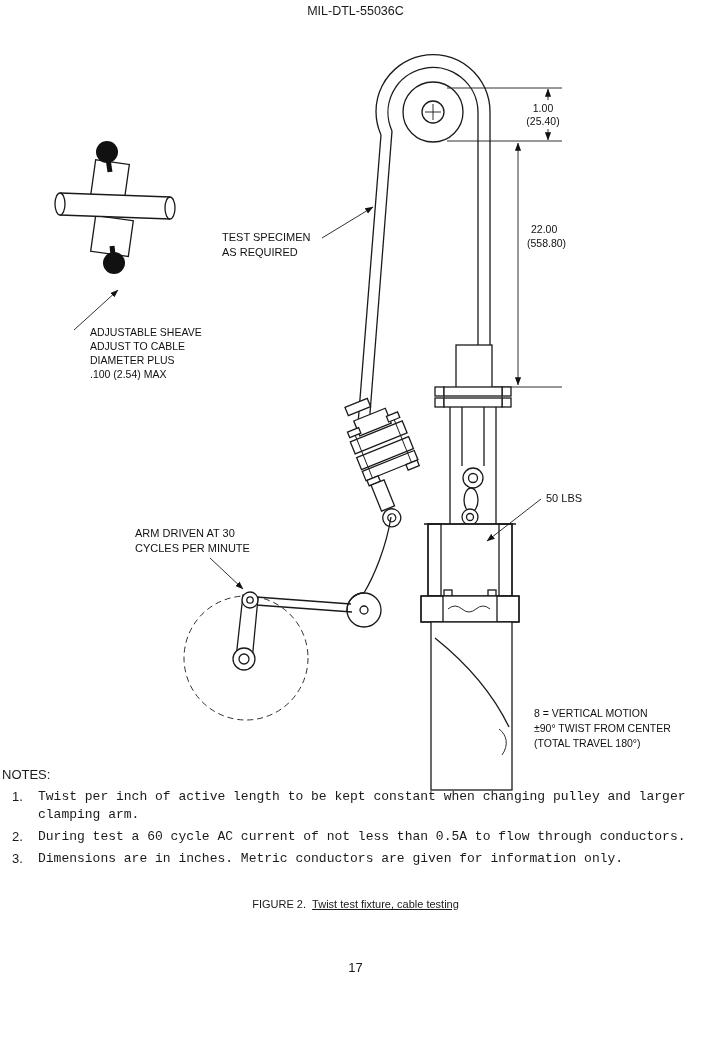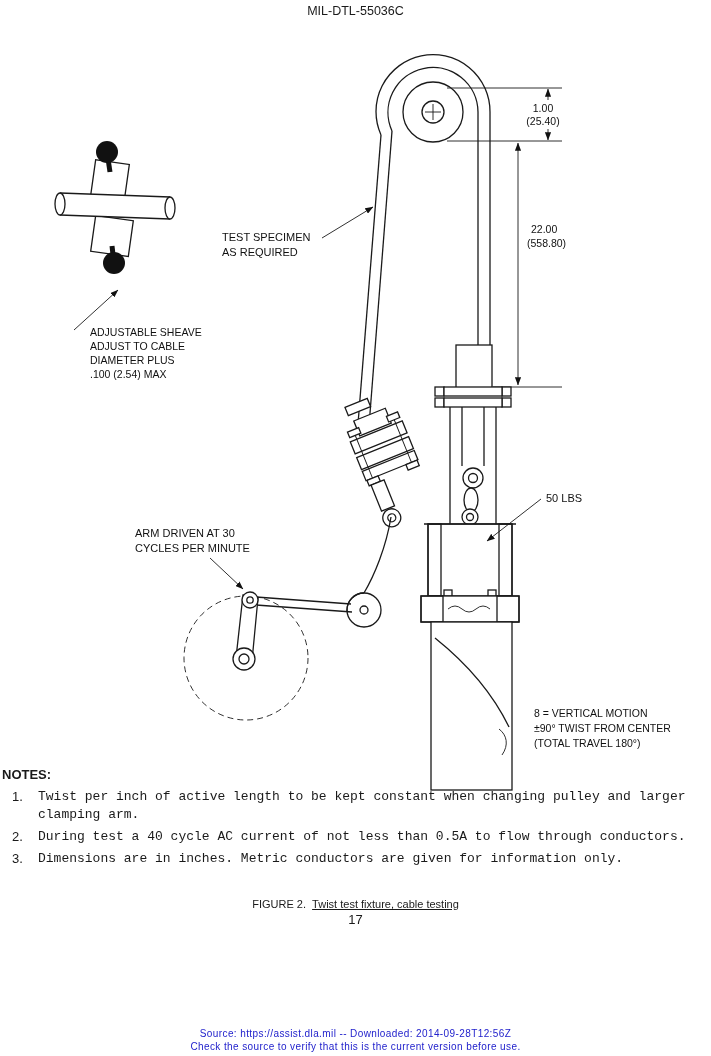--- a/index.html
+++ b/index.html
@@ -16,27 +16,27 @@
     position:absolute;top:4px;left:0;width:100%;
     text-align:center;font-size:12.5px;
   }
   svg.diagram{position:absolute;top:0;left:0;width:711px;height:1056px;}
   .ln{stroke:#1a1a1a;stroke-width:1.3;fill:none;}
   .thin{stroke-width:0.9;}
   .wht{fill:#ffffff;}
   .lbl{font-family:"Liberation Sans",sans-serif;font-size:10.5px;fill:#111;stroke:none;}
   .lbl2{font-family:"Liberation Sans",sans-serif;font-size:11px;fill:#111;stroke:none;}
   .notes{position:absolute;top:766px;left:0;right:8px;font-size:13px;line-height:18px;}
-  .notes-heading{margin-left:2px;font-weight:bold;}
+  .notes-heading{margin-left:2px;}
   .note-row{display:flex;margin-top:4px;}
   .note-num{width:26px;margin-left:12px;flex:none;}
   .note-text{flex:1;font-family:Liberation Mono, monospace;}
   .caption{position:absolute;top:858px;left:0;width:100%;text-align:center;font-size:11px;margin-top:40px;}
   .caption .u{text-decoration:underline;}
-  .pageno{position:absolute;top:912px;left:0;width:100%;text-align:center;font-size:13px;}
+  .pageno{position:absolute;top:960px;left:0;width:100%;text-align:center;font-size:13px;}
   .footer{
     position:absolute;bottom:3px;left:0;width:100%;
     text-align:center;font-size:10px;line-height:13px;
     letter-spacing:0.4px;color:#2222cc;
   }
 </style>
 </head>
 <body>
 
 <div class="page">
@@ -208,32 +208,28 @@
   </svg>
 
   <div class="notes">
     <div class="notes-heading">NOTES:</div>
     <div class="note-row">
       <span class="note-num">1.</span>
       <span class="note-text">Twist per inch of active length to be kept constant when changing pulley and larger clamping arm.</span>
     </div>
     <div class="note-row">
       <span class="note-num">2.</span>
-      <span class="note-text">During test a 40 cycle AC current of not less than 0.5A to flow through conductors.</span>
+      <span class="note-text">During test a 60 cycle AC current of not less than 0.5A to flow through conductors.</span>
     </div>
     <div class="note-row">
       <span class="note-num">3.</span>
       <span class="note-text">Dimensions are in inches.  Metric conductors are given for information only.</span>
     </div>
   </div>
 
   <div class="caption">
     <span>FIGURE 2.</span>&nbsp;&nbsp;<span class="u">Twist test fixture, cable testing</span>
   </div>
 
   <div class="pageno">17</div>
 
-  <div class="footer">
-    <div>Source: https://assist.dla.mil -- Downloaded: 2014-09-28T12:56Z</div>
-    <div>Check the source to verify that this is the current version before use.</div>
-  </div>
 
 </div>
 
 </body></html>

